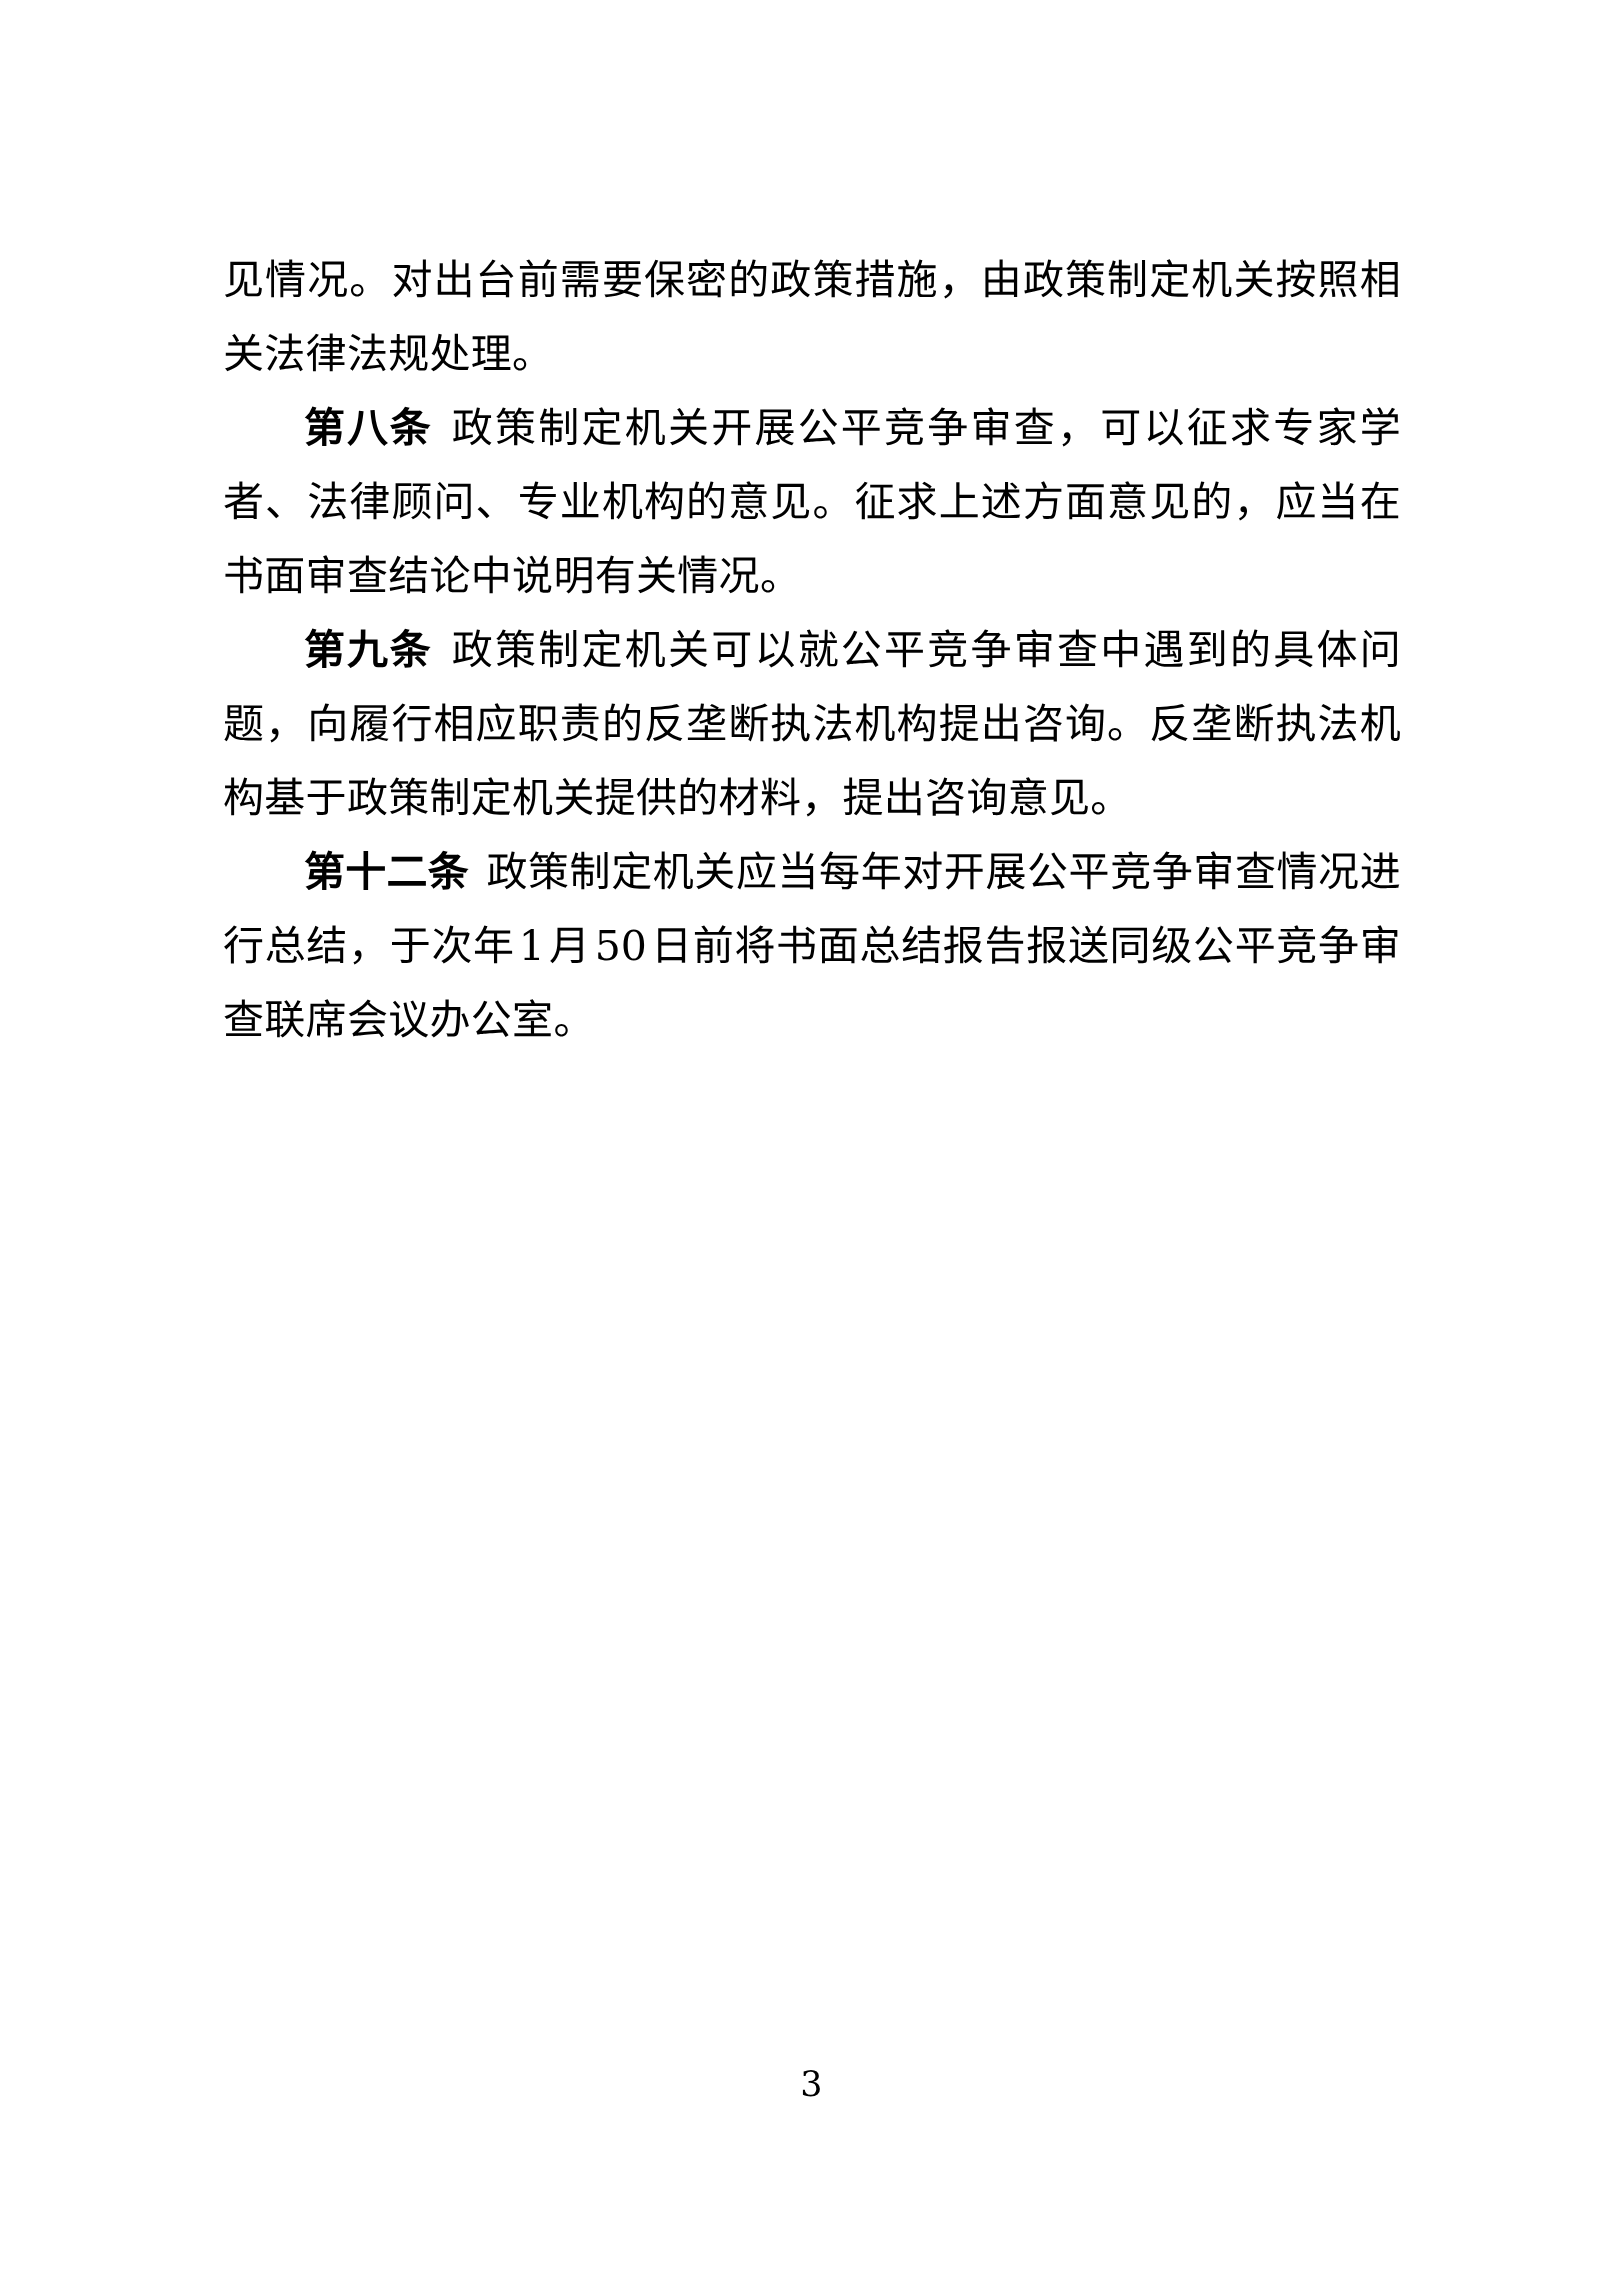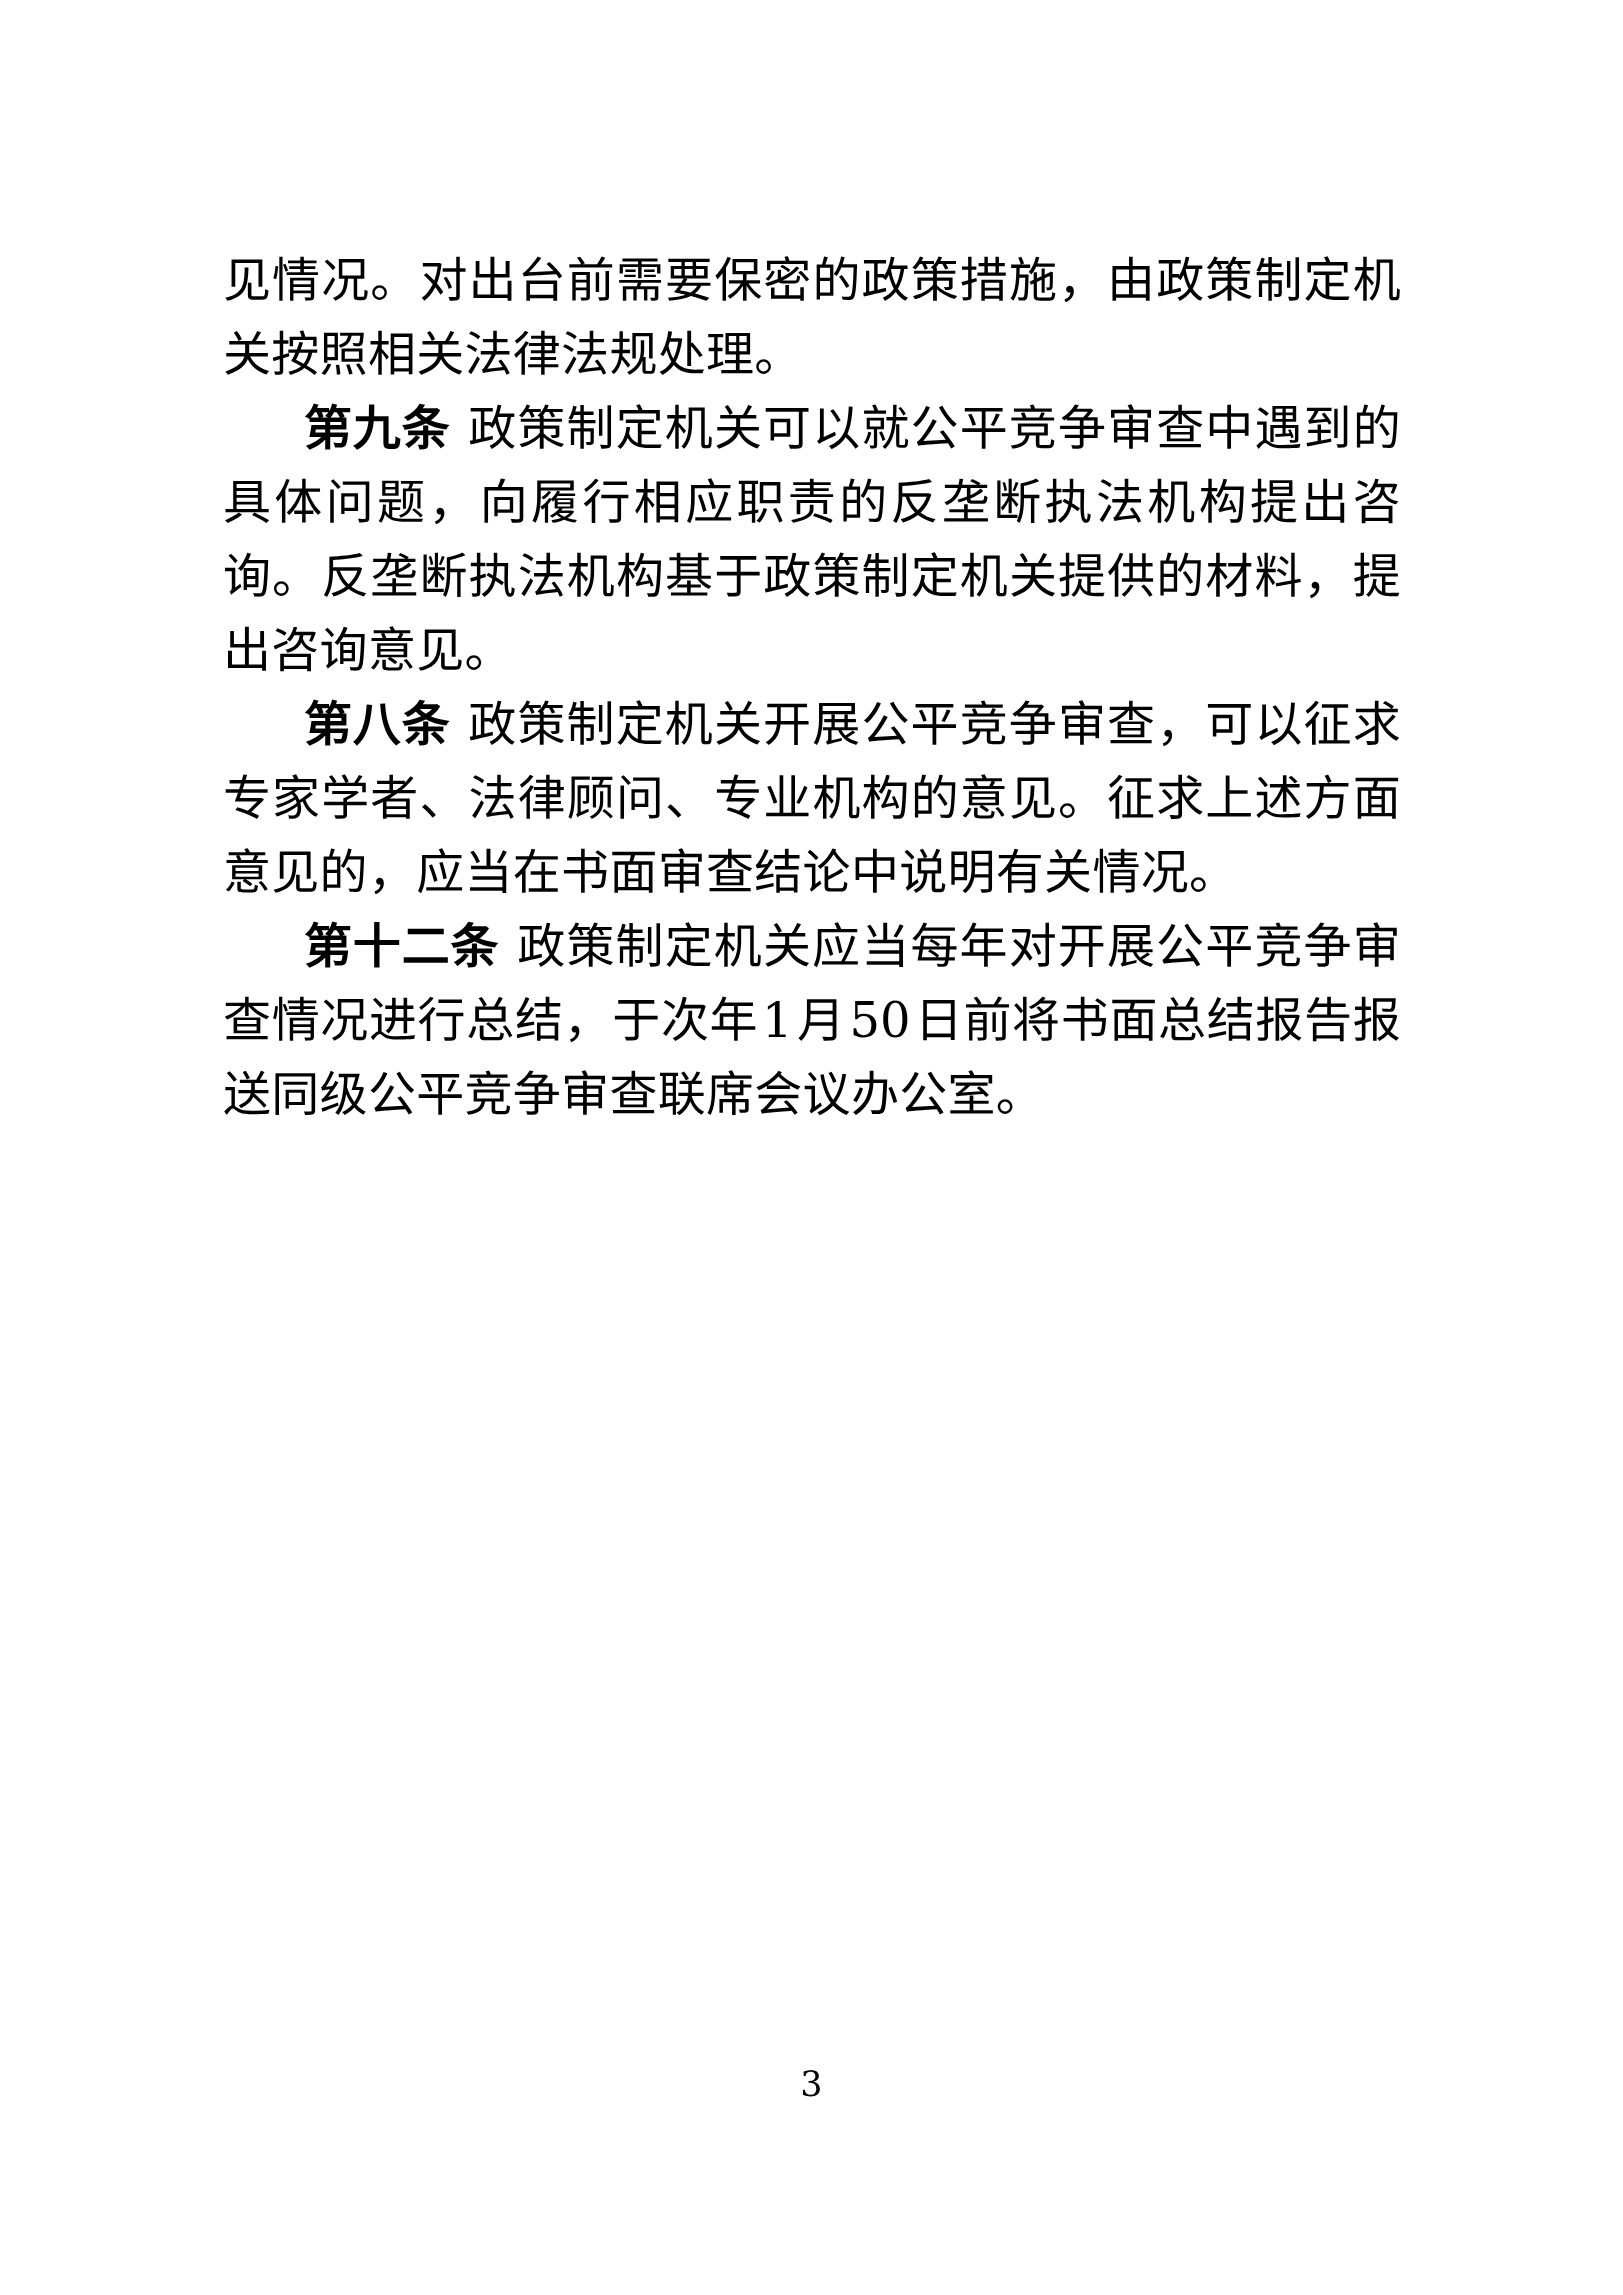--- a/index.html
+++ b/index.html
@@ -23,21 +23,21 @@
     left: 223px;
     top: 243px;
     width: 1178px;
   }
 
   
   .para {
     margin: 0;
     padding: 0;
     font-family: "DejaVu Serif", "Liberation Serif", serif;
-    font-size: 48px;
+    font-size: 41px;
     line-height: 74px;
     color: #000000;
     text-align: justify;
     text-justify: inter-character;
     text-indent: 81px;
     letter-spacing: 0.3px;
     word-break: break-all;
     font-weight: 400;
   }
 
@@ -85,25 +85,25 @@
 <div class="page">
 
   <div class="text-block">
 
     <p class="para no-indent">
       <span>见情况。对出台前需要保密的政策措施，由政策制定机关按照相关法律法规处理。</span>
     </p>
 
 
     <p class="para">
-      <span class="article-marker">第九条</span><span class="marker-gap"></span><span>政策制定机关可以就公平竞争审查中遇到的具体问题，向履行相应职责的反垄断执法机构提出咨询。反垄断执法机构基于政策制定机关提供的材料，提出咨询意见。</span>
+      <span class="article-marker">第八条</span><span class="marker-gap"></span><span>政策制定机关开展公平竞争审查，可以征求专家学者、法律顾问、专业机构的意见。征求上述方面意见的，应当在书面审查结论中说明有关情况。</span>
     </p>
 
     <p class="para">
-      <span class="article-marker">第八条</span><span class="marker-gap"></span><span>政策制定机关开展公平竞争审查，可以征求专家学者、法律顾问、专业机构的意见。征求上述方面意见的，应当在书面审查结论中说明有关情况。</span>
+      <span class="article-marker">第九条</span><span class="marker-gap"></span><span>政策制定机关可以就公平竞争审查中遇到的具体问题，向履行相应职责的反垄断执法机构提出咨询。反垄断执法机构基于政策制定机关提供的材料，提出咨询意见。</span>
     </p>
 
 
     <p class="para">
       <span class="article-marker">第十二条</span><span class="marker-gap"></span><span>政策制定机关应当每年对开展公平竞争审查情况进行总结，于次年</span><span class="num">1</span><span>月</span><span class="num">50</span><span>日前将书面总结报告报送同级公平竞争审查联席会议办公室。</span>
     </p>
 
 
   </div>
 

